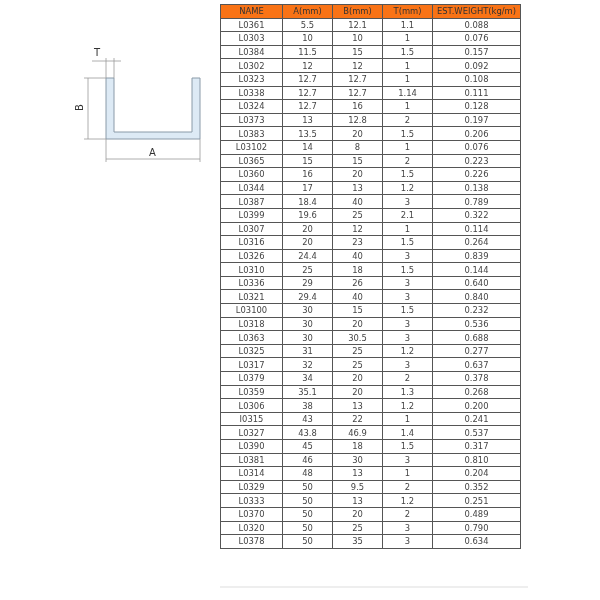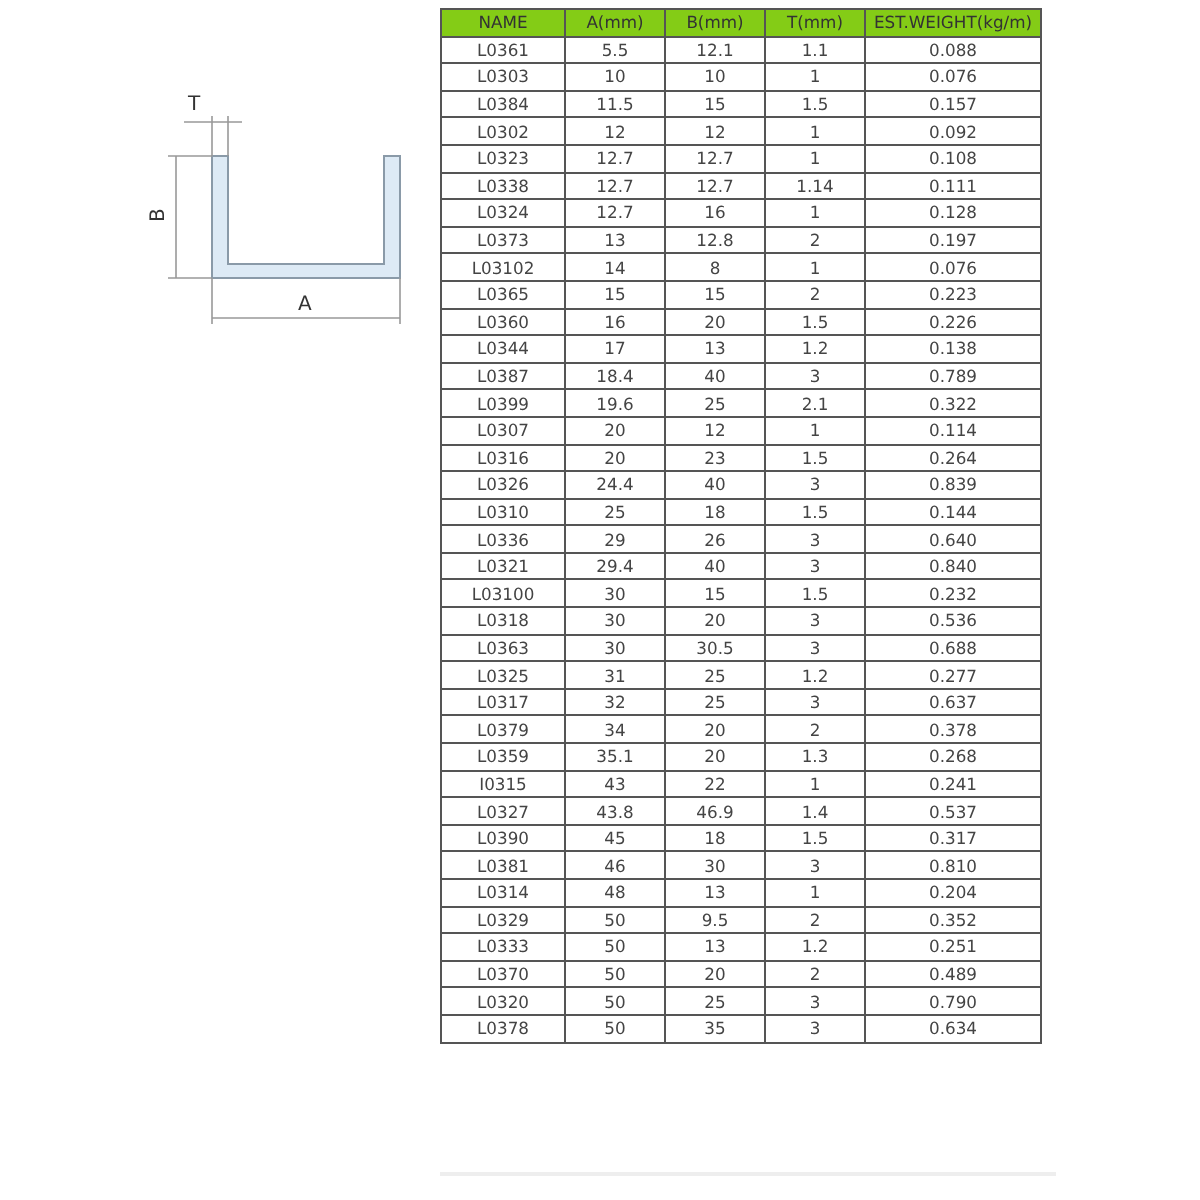--- a/index.html
+++ b/index.html
@@ -5,21 +5,21 @@
   html, body { margin:0; padding:0; background:#ffffff; }
   body { width:600px; height:600px; position:relative; overflow:hidden;
          font-family:"DejaVu Sans", sans-serif; color:#333; }
   .diagram { position:absolute; left:70px; top:40px; width:150px; height:130px; }
   .diagram svg { width:150px; height:130px; display:block; }
   .dim-label { position:absolute; font-size:10px; color:#333; }
   table.spec { position:absolute; left:220px; top:4px; border-collapse:collapse;
                font-size:8.4px; table-layout:fixed; }
   table.spec th, table.spec td { border:1px solid #555; text-align:center;
                height:12.6px; padding:0; line-height:12px; white-space:nowrap; overflow:hidden; }
-  table.spec th { background:#84cc16; font-weight:normal; color:#333;text-align:center; }
+  table.spec th { background:#f97316; font-weight:normal; color:#333;text-align:center; }
   table.spec td { background:#fff; color:#444; }
   col.c0 { width:62px; } col.c1 { width:50px; } col.c2 { width:50px; }
   col.c3 { width:50px; } col.c4 { width:88px; }
   .shadow-line { position:absolute; left:220px; top:586px; width:308px; height:2px; background:#eee; }
 </style>
 </head>
 <body>
 
 <div class="diagram">
   <svg viewBox="0 0 150 130" xmlns="http://www.w3.org/2000/svg">
@@ -111,20 +111,27 @@
         <td>0.128</td>
       </tr>
       <tr>
         <td>L0373</td>
         <td>13</td>
         <td>12.8</td>
         <td>2</td>
         <td>0.197</td>
       </tr>
       <tr>
+        <td>L0383</td>
+        <td>13.5</td>
+        <td>20</td>
+        <td>1.5</td>
+        <td>0.206</td>
+      </tr>
+      <tr>
         <td>L03102</td>
         <td>14</td>
         <td>8</td>
         <td>1</td>
         <td>0.076</td>
       </tr>
       <tr>
         <td>L0365</td>
         <td>15</td>
         <td>15</td>
@@ -242,20 +249,27 @@
         <td>20</td>
         <td>2</td>
         <td>0.378</td>
       </tr>
       <tr>
         <td>L0359</td>
         <td>35.1</td>
         <td>20</td>
         <td>1.3</td>
         <td>0.268</td>
+      </tr>
+      <tr>
+        <td>L0306</td>
+        <td>38</td>
+        <td>13</td>
+        <td>1.2</td>
+        <td>0.200</td>
       </tr>
       <tr>
         <td>I0315</td>
         <td>43</td>
         <td>22</td>
         <td>1</td>
         <td>0.241</td>
       </tr>
       <tr>
         <td>L0327</td>

